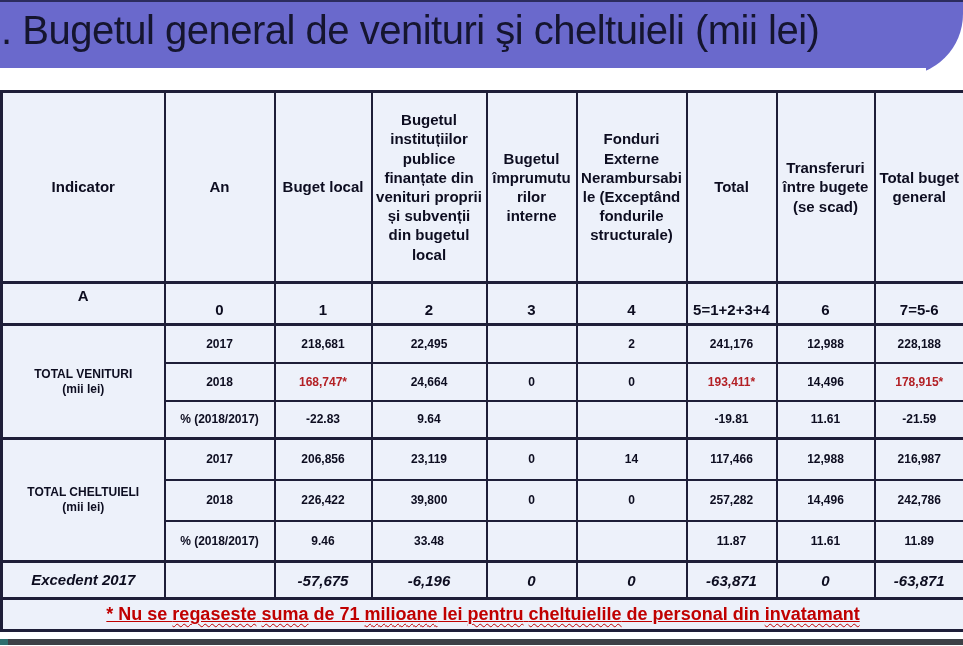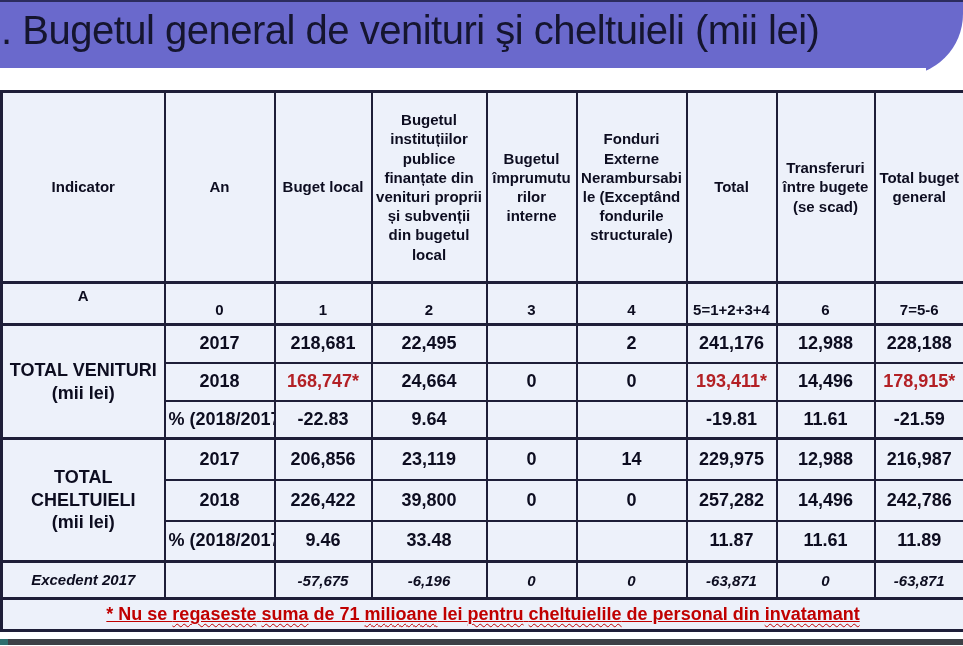--- a/index.html
+++ b/index.html
@@ -62,21 +62,21 @@
     overflow-wrap:break-word;word-break:break-word;
     border-top:3px solid var(--border-ink);
     border-bottom:3px solid var(--border-ink);
   }
   tr.code-row{height:42px;}
   tr.code-row td{font-size:15px;border-bottom:3px solid var(--border-ink);}
   tr.code-row td.code-a{vertical-align:top;padding-top:3px;}
   tr.code-row td.code-num{vertical-align:bottom;padding-bottom:5px;}
 
   tr.data-row{height:38px;}
-  tr.data-row td{font-size:18px;}
+  tr.data-row td{font-size:12px;}
   tr.data-row.tall{height:41px;}
   td.indicator{font-size:16px;white-space:pre-line;line-height:1.25;}
   td.an{font-size:16px;}
   td.pct-label{
     text-align:left;vertical-align:bottom;
     font-size:15px;padding:0 0 2px 2px;white-space:nowrap;
   }
   td.pct-val{vertical-align:top;padding-top:4px;margin-left:17px;}
   td.left-val{text-align:left;padding-left:3px;}
   td.red{color:var(--red);}
@@ -189,21 +189,21 @@
           <td class="pct-val">-21.59</td>
         </tr>
         <tr class="data-row tall group-start">
           <td class="indicator" rowspan="3">TOTAL CHELTUIELI
 (mii lei)</td>
           <td class="an">2017</td>
           <td>206,856</td>
           <td>23,119</td>
           <td class="left-val">0</td>
           <td class="left-val">14</td>
-          <td>229,975</td>
+          <td>117,466</td>
           <td>12,988</td>
           <td>216,987</td>
         </tr>
         <tr class="data-row tall">
           <td class="an">2018</td>
           <td>226,422</td>
           <td>39,800</td>
           <td>0</td>
           <td>0</td>
           <td>257,282</td>

